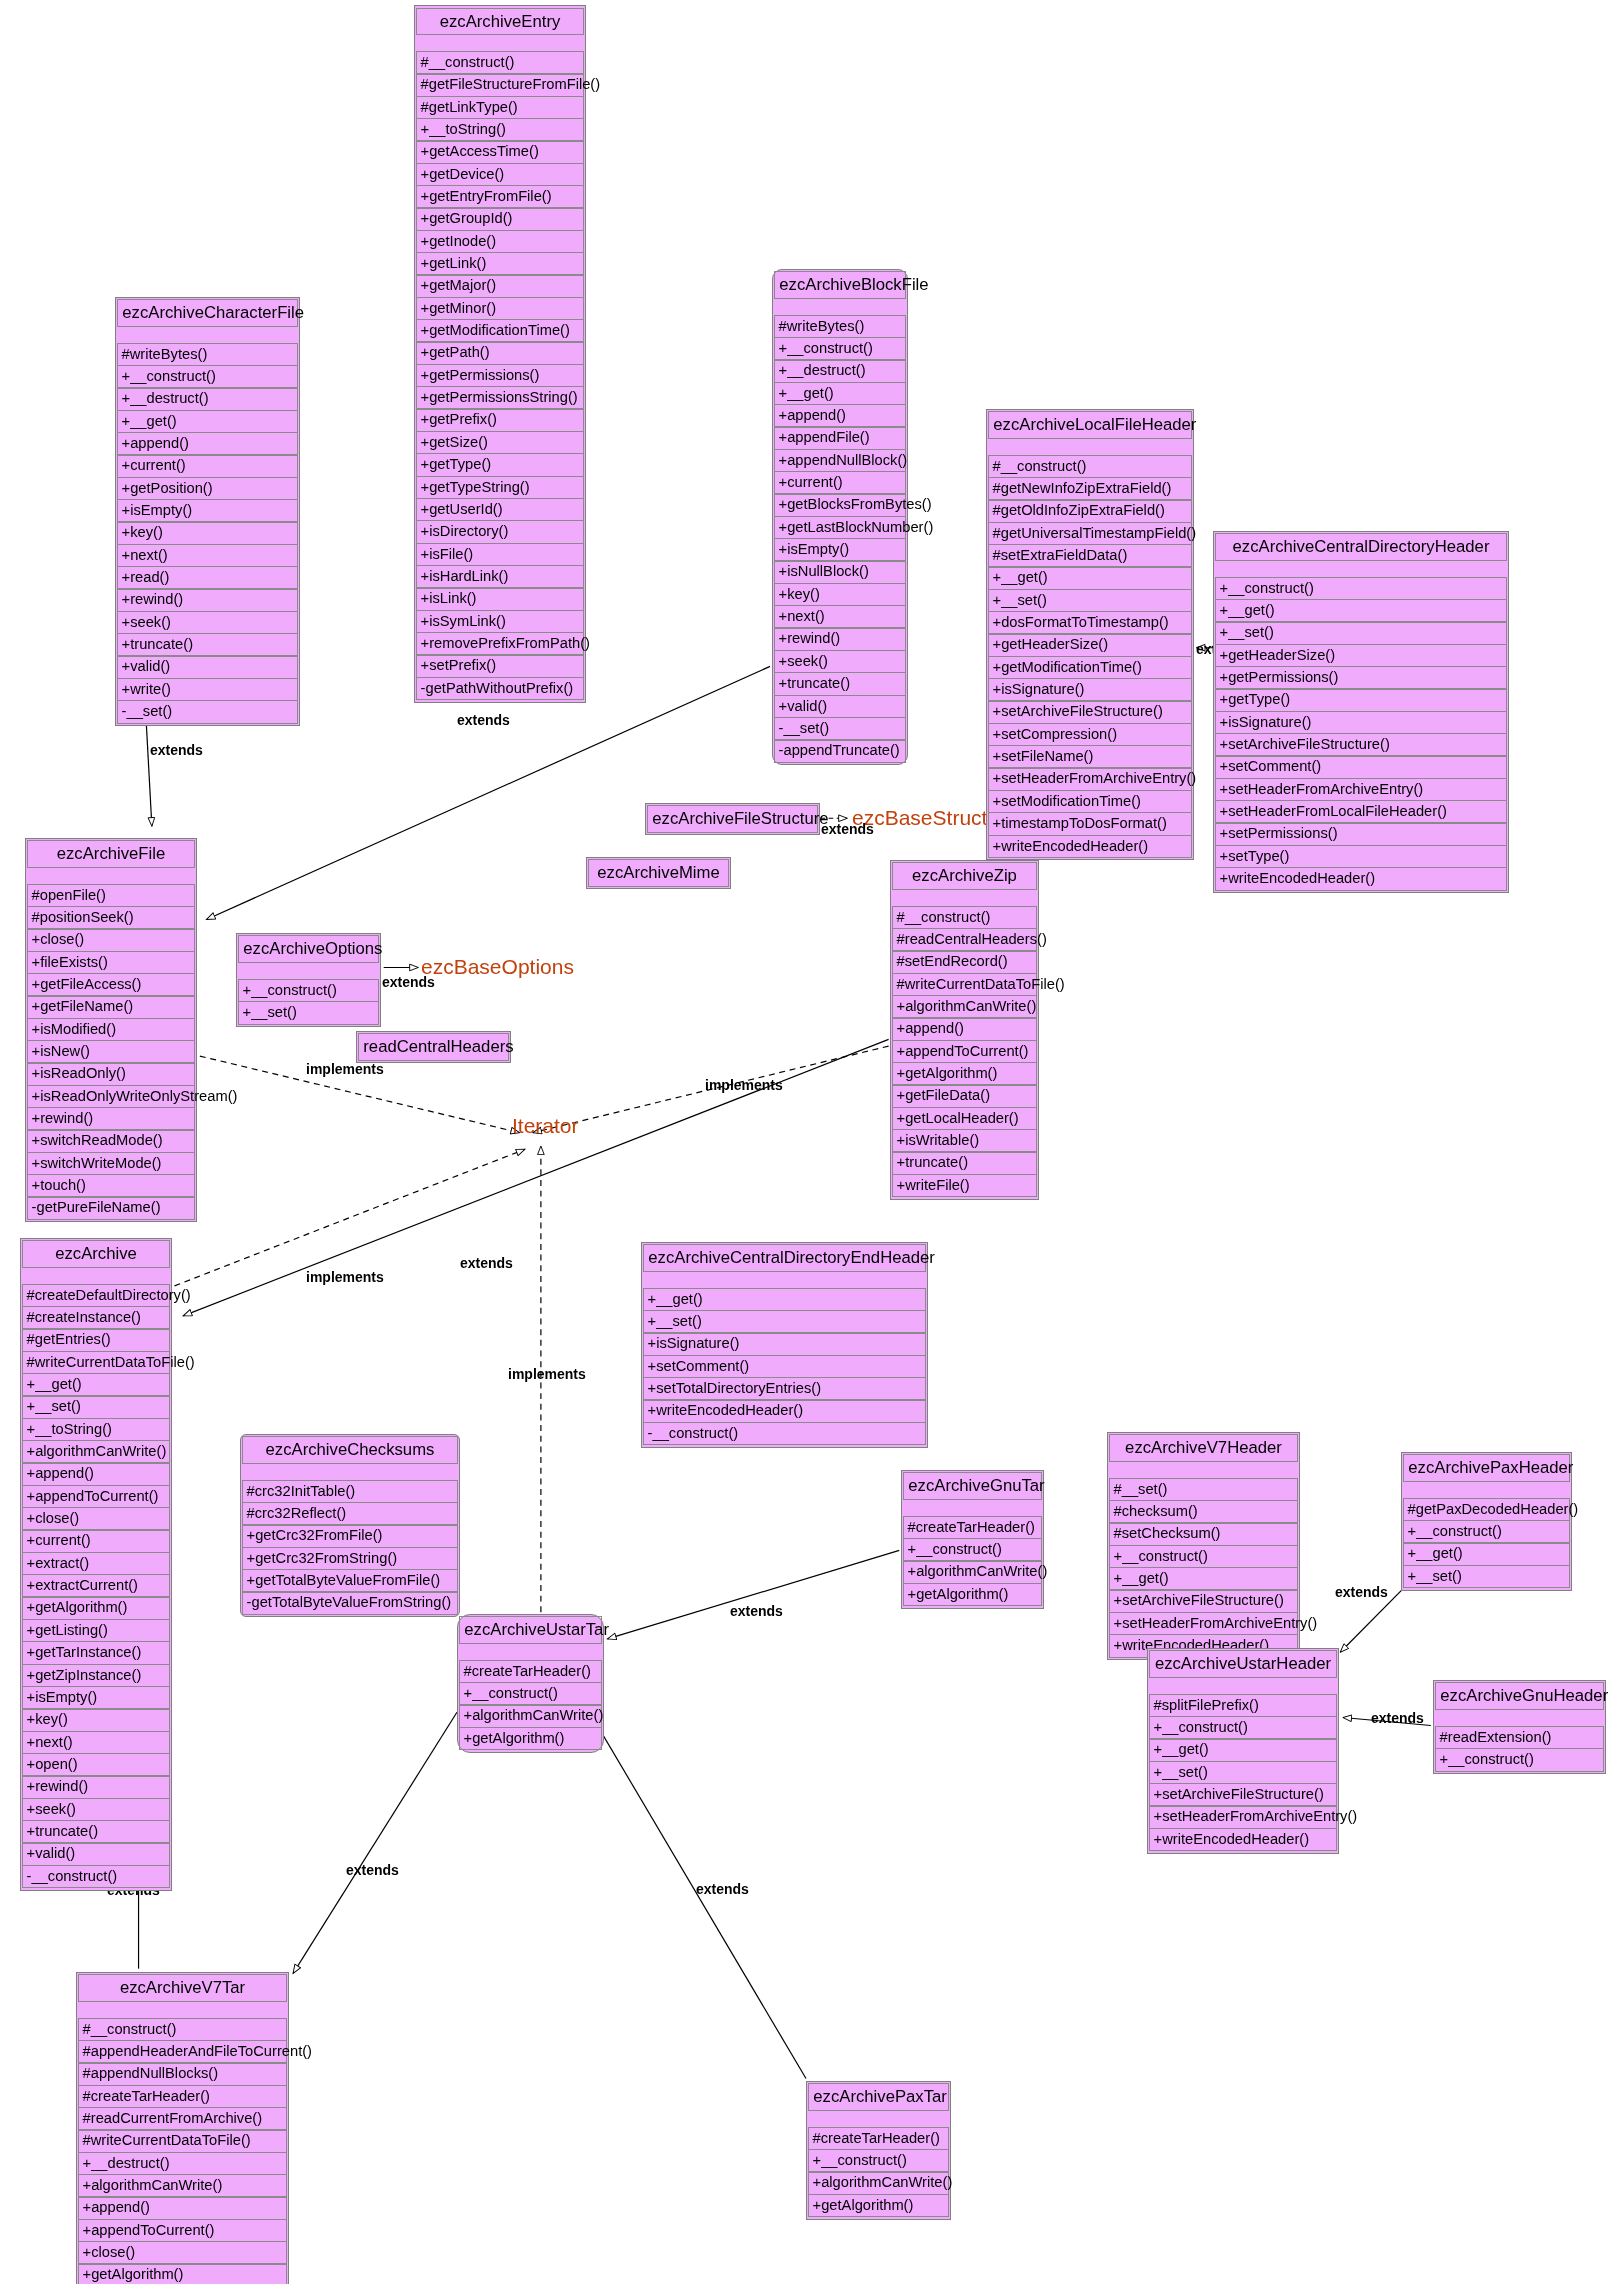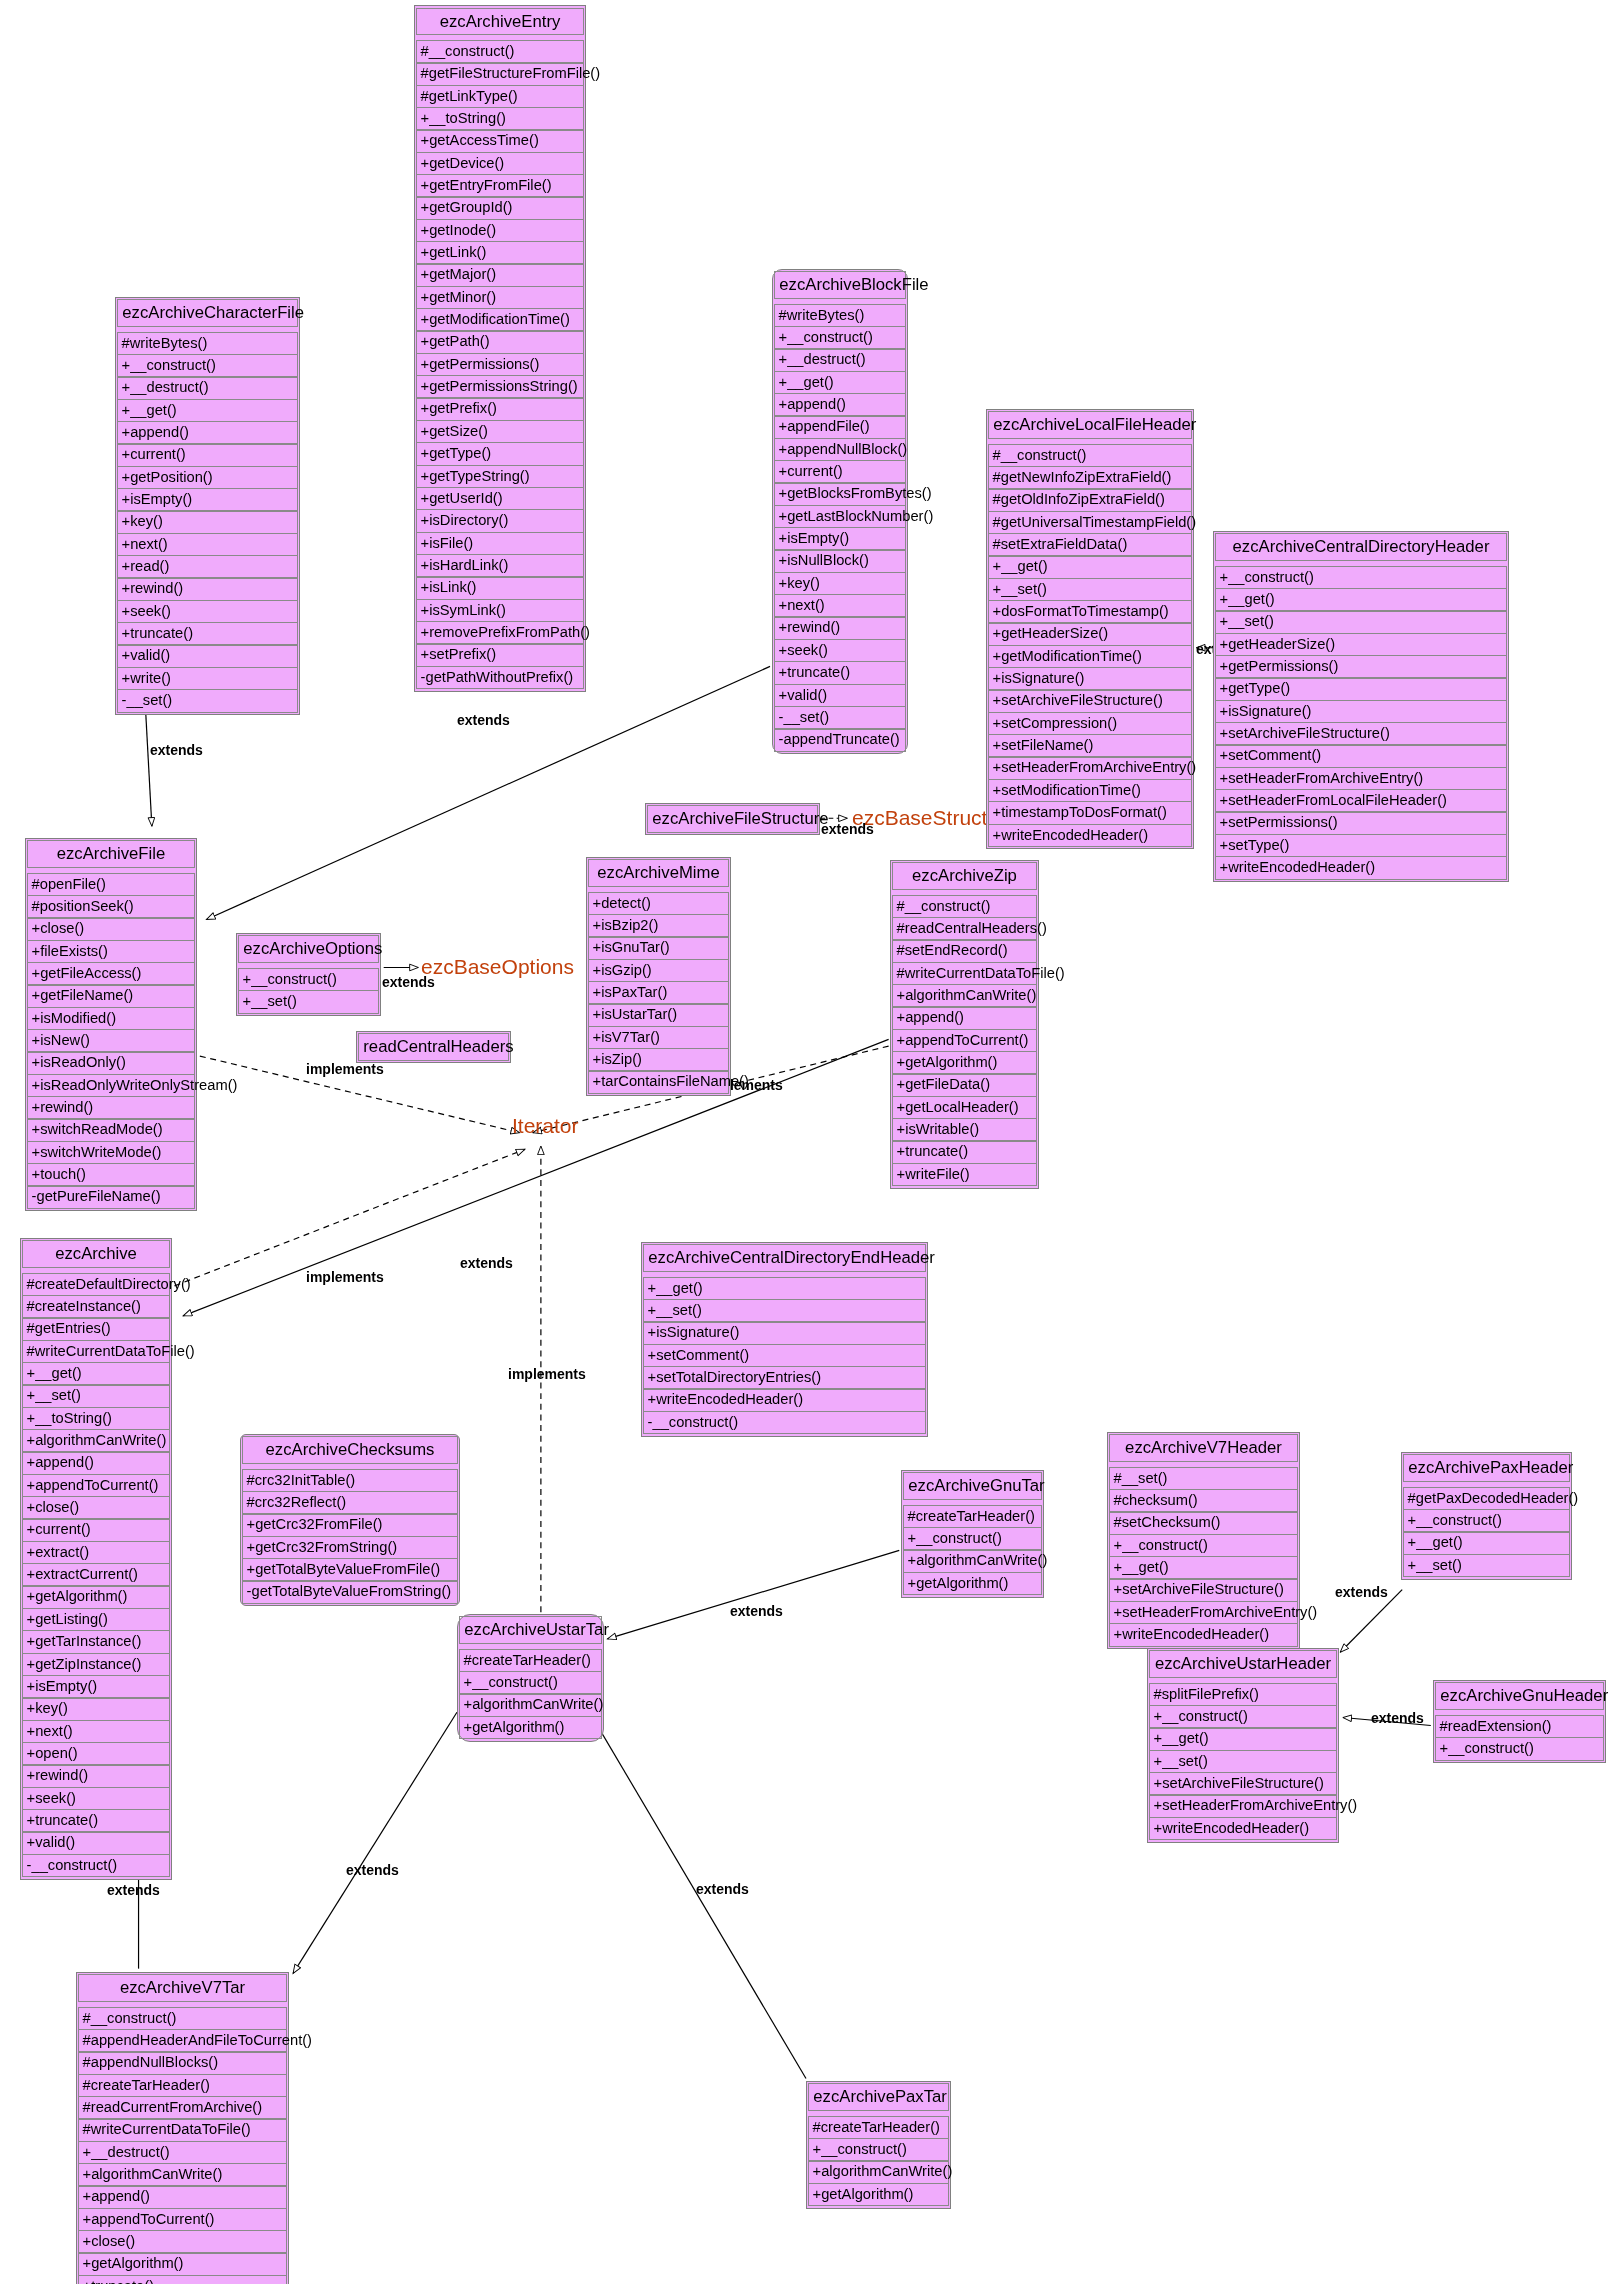--- a/index.html
+++ b/index.html
@@ -39,21 +39,21 @@
     border: 1.3px solid #8a8a8a;
     border-top: none;
     font-size: 14.7px;
     line-height: 1.2;
     padding: 2px 3.3px;
     color: #000000;
     white-space: nowrap;
     box-sizing: border-box;
   }
   .umlbox .members {
-    margin-top: 5px;
+    margin-top: 16px;
   }
   .umlbox .members .cls-member { border-top: 1.3px solid #8a8a8a; margin-top: -1.3px; }
   .umlbox .members .cls-member:first-child { border-top: 1.3px solid #8a8a8a; margin-top: 0; }
 
   
   .umlbox.simple .cls-title { font-size: 16.7px; }
 
   
   .plainlabel {
     position: absolute;
@@ -301,31 +301,20 @@
         <div class="members">
           <div class="cls-member">+__construct()</div>
           <div class="cls-member">+__set()</div>
         </div>
       </div>
       <div class="umlbox simple" style="left: 356px; top: 1031px; width: 155px;">
         <div class="cls-title">readCentralHeaders</div>
       </div>
       <div class="umlbox" style="left: 586px; top: 857px; width: 145px;">
         <div class="cls-title">ezcArchiveMime</div>
-        <div class="members">
-          <div class="cls-member">+detect()</div>
-          <div class="cls-member">+isBzip2()</div>
-          <div class="cls-member">+isGnuTar()</div>
-          <div class="cls-member">+isGzip()</div>
-          <div class="cls-member">+isPaxTar()</div>
-          <div class="cls-member">+isUstarTar()</div>
-          <div class="cls-member">+isV7Tar()</div>
-          <div class="cls-member">+isZip()</div>
-          <div class="cls-member">+tarContainsFileName()</div>
-        </div>
       </div>
       <div class="umlbox" style="left: 890px; top: 860px; width: 149px;">
         <div class="cls-title">ezcArchiveZip</div>
         <div class="members">
           <div class="cls-member">#__construct()</div>
           <div class="cls-member">#readCentralHeaders()</div>
           <div class="cls-member">#setEndRecord()</div>
           <div class="cls-member">#writeCurrentDataToFile()</div>
           <div class="cls-member">+algorithmCanWrite()</div>
           <div class="cls-member">+append()</div>

